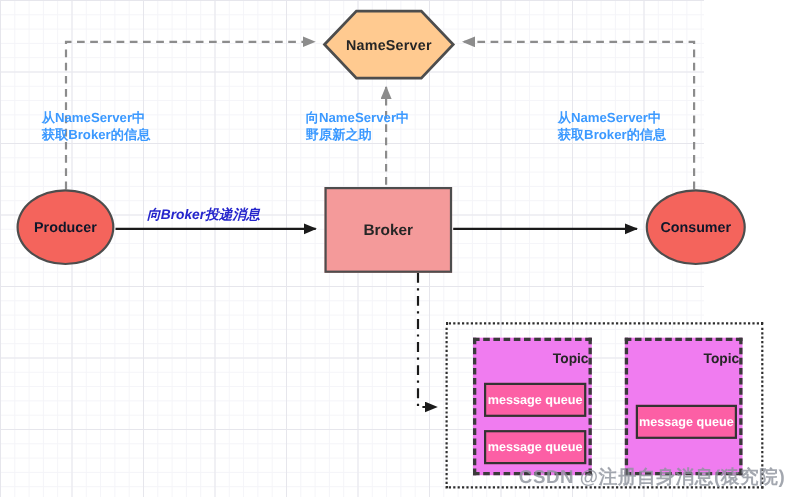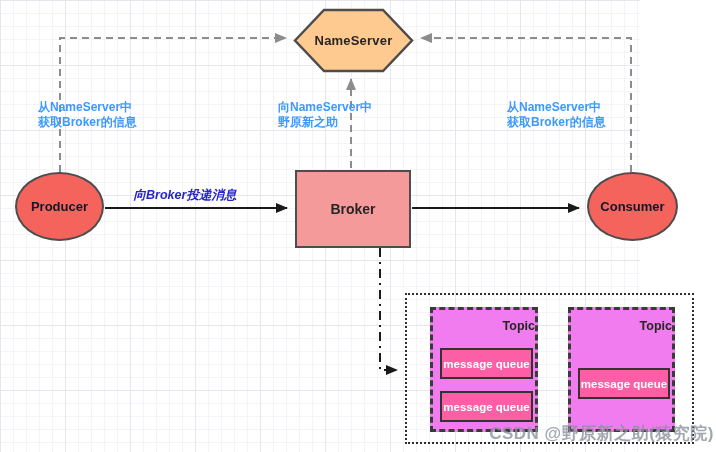--- a/index.html
+++ b/index.html
@@ -189,15 +189,15 @@
       <div class="mq-box" style="left:7px; top:81px; width:93px; height:31px;">message queue</div>
     </div>
 
     <div class="topic-box" style="left:161px; top:12px; width:107px; height:125px;">
       <div class="topic-title">Topic</div>
       <div class="mq-box" style="left:7px; top:58px; width:92px; height:31px;">message queue</div>
     </div>
 
   </div>
 
-  <div class="watermark">CSDN @野原新之助(猿究院)</div>
+  <div class="watermark">CSDN @注册自身消息(猿究院)</div>
 
 </div>
 
 </body></html>

